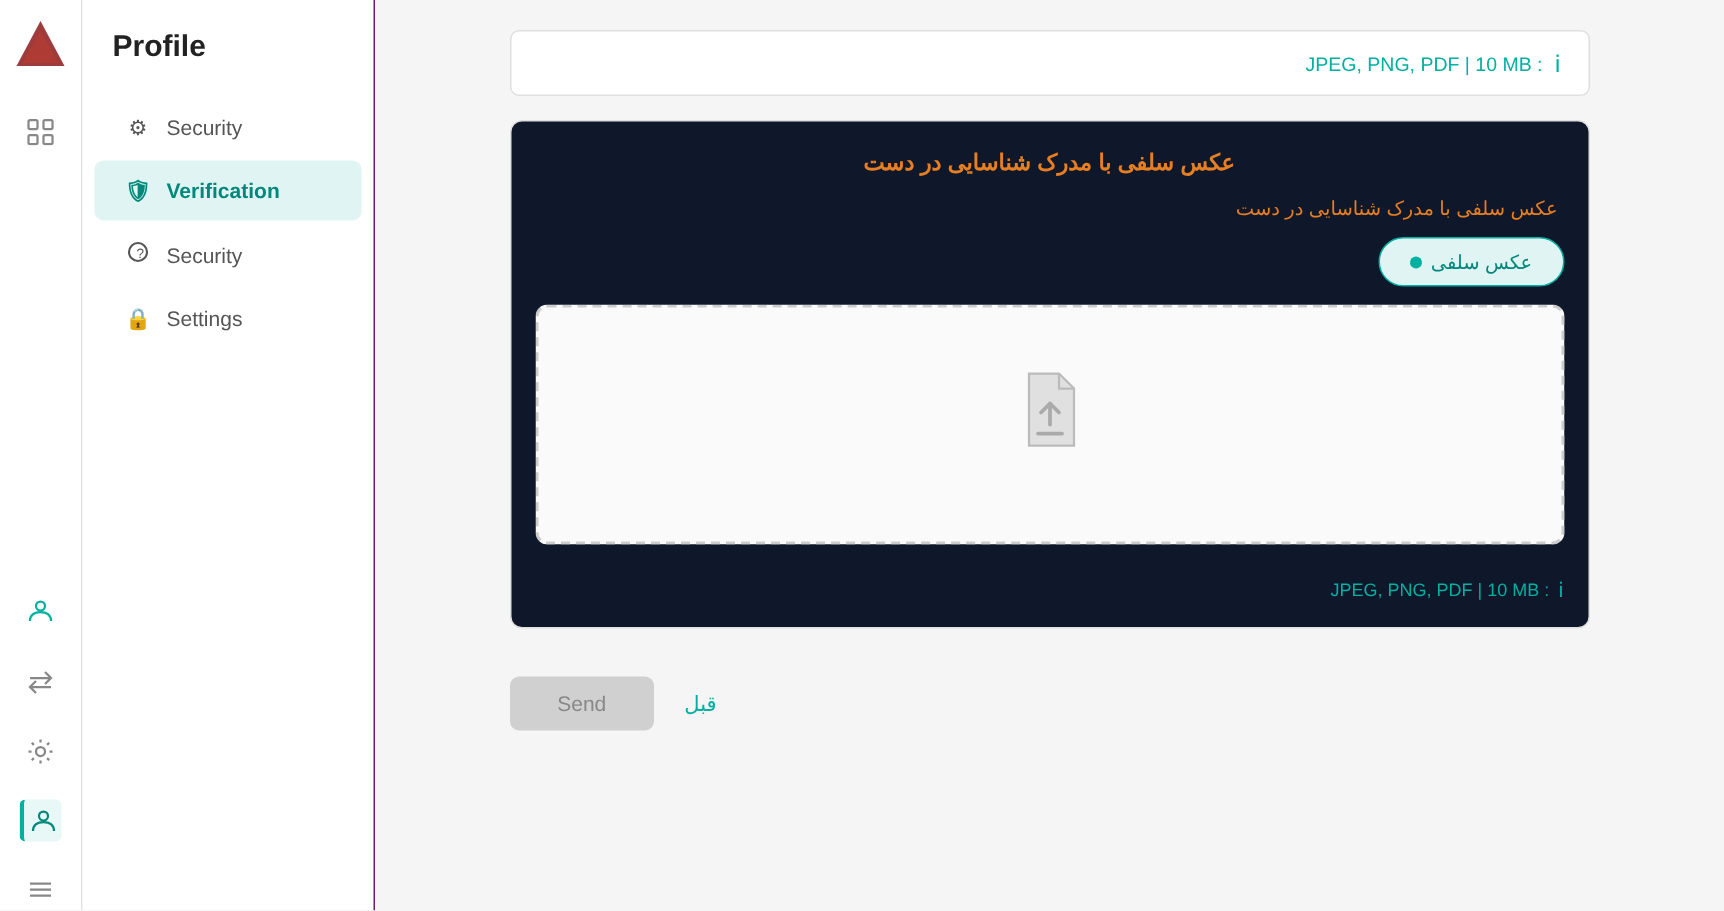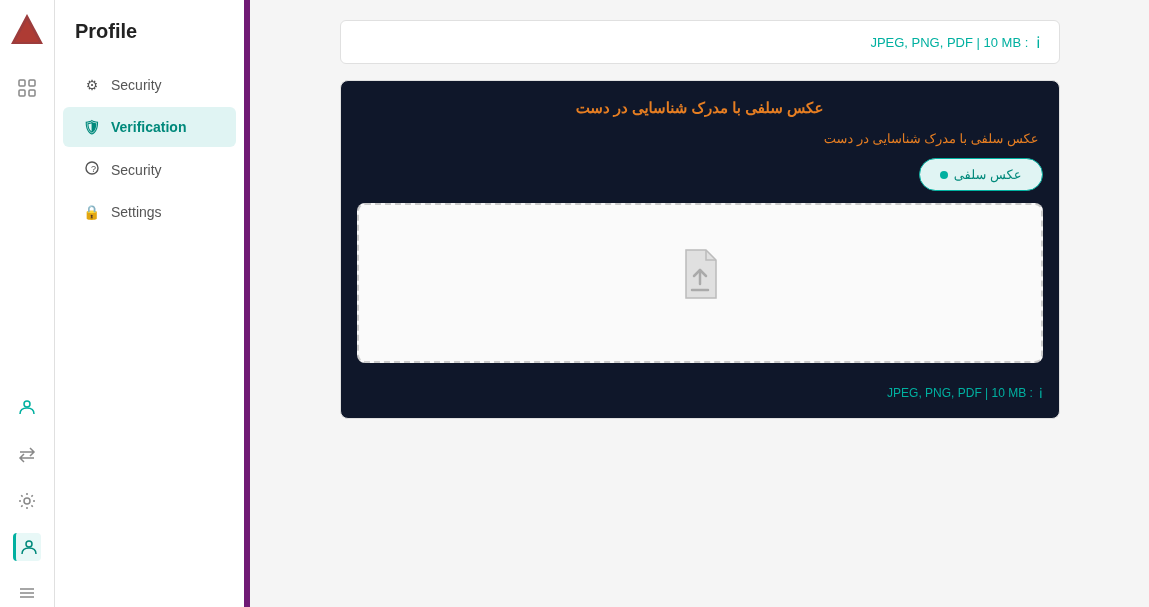--- a/index.html
+++ b/index.html
@@ -42,21 +42,21 @@
     .icon-bar .nav-icon.highlight {
       background: #e8f8f7;
       color: #00b0a0;
       border-left: 3px solid #00b0a0;
     }
 
     
     .sidebar {
       width: 195px;
       background: #fff;
-      border-right: 6px solid #701a75;
+      border-right: 1px solid #701a75;
       padding: 20px 0;
     }
     .sidebar .profile-title {
       font-size: 20px;
       font-weight: bold;
       color: #222;
       padding: 0 20px 20px 20px;
     }
     .sidebar .menu-item {
       display: flex;
@@ -343,15 +343,19 @@
           </svg>
         </div>
       </div>
 
       <div class="info-row">
         <span style="font-size:14px;color:#00b0a0;">ℹ</span>
         <span>: JPEG, PNG, PDF | 10 MB</span>
       </div>
     </div>
 
+    <div class="footer-actions">
+      <button class="btn-send">Send</button>
+      <a class="btn-back">قبل</a>
+    </div>
 
   </div>
 </div>
 
 </body></html>

